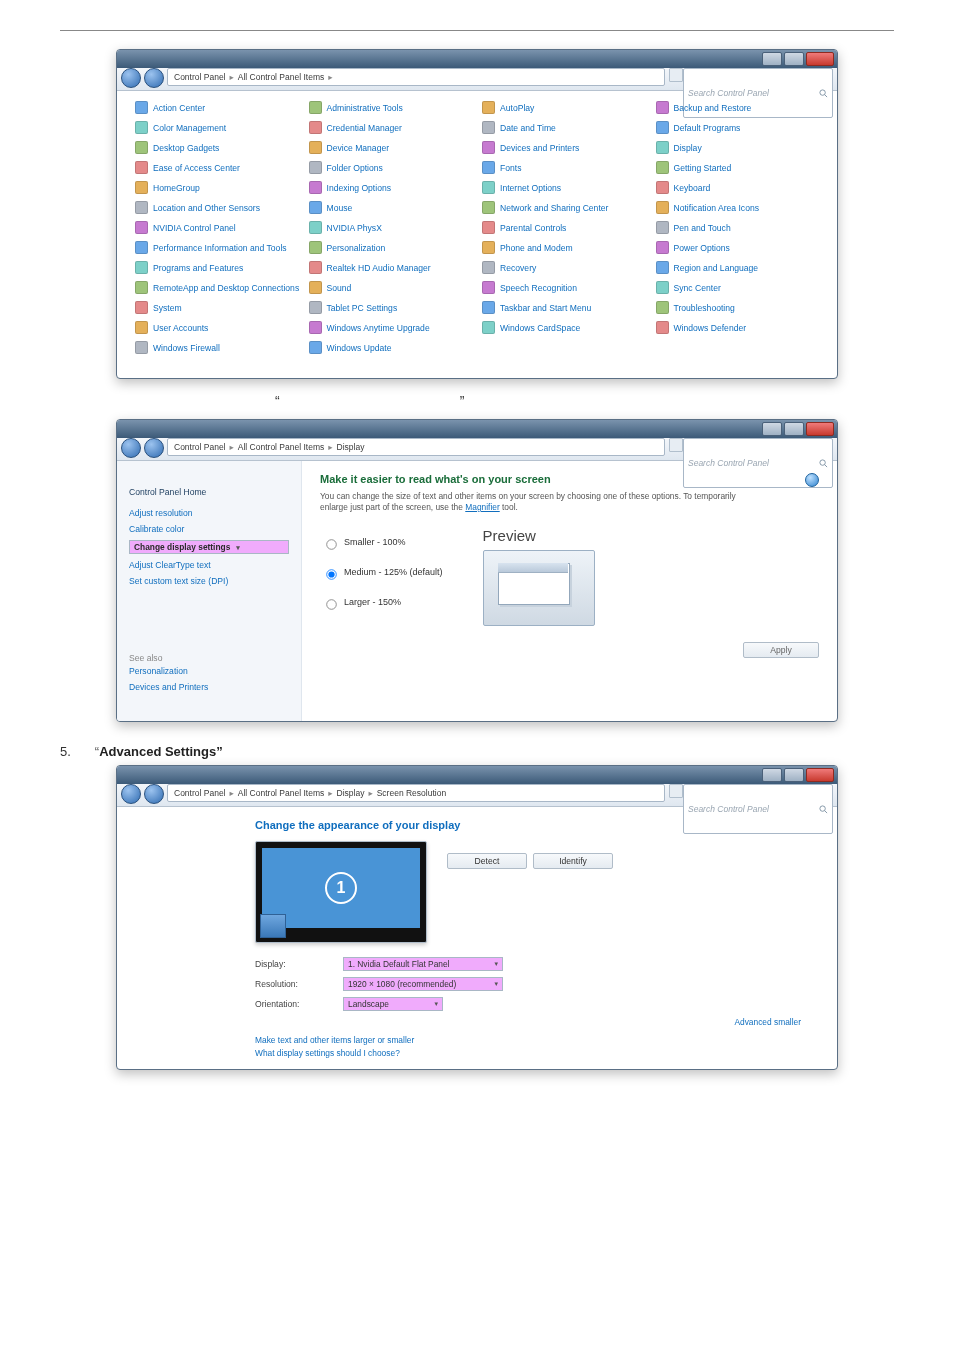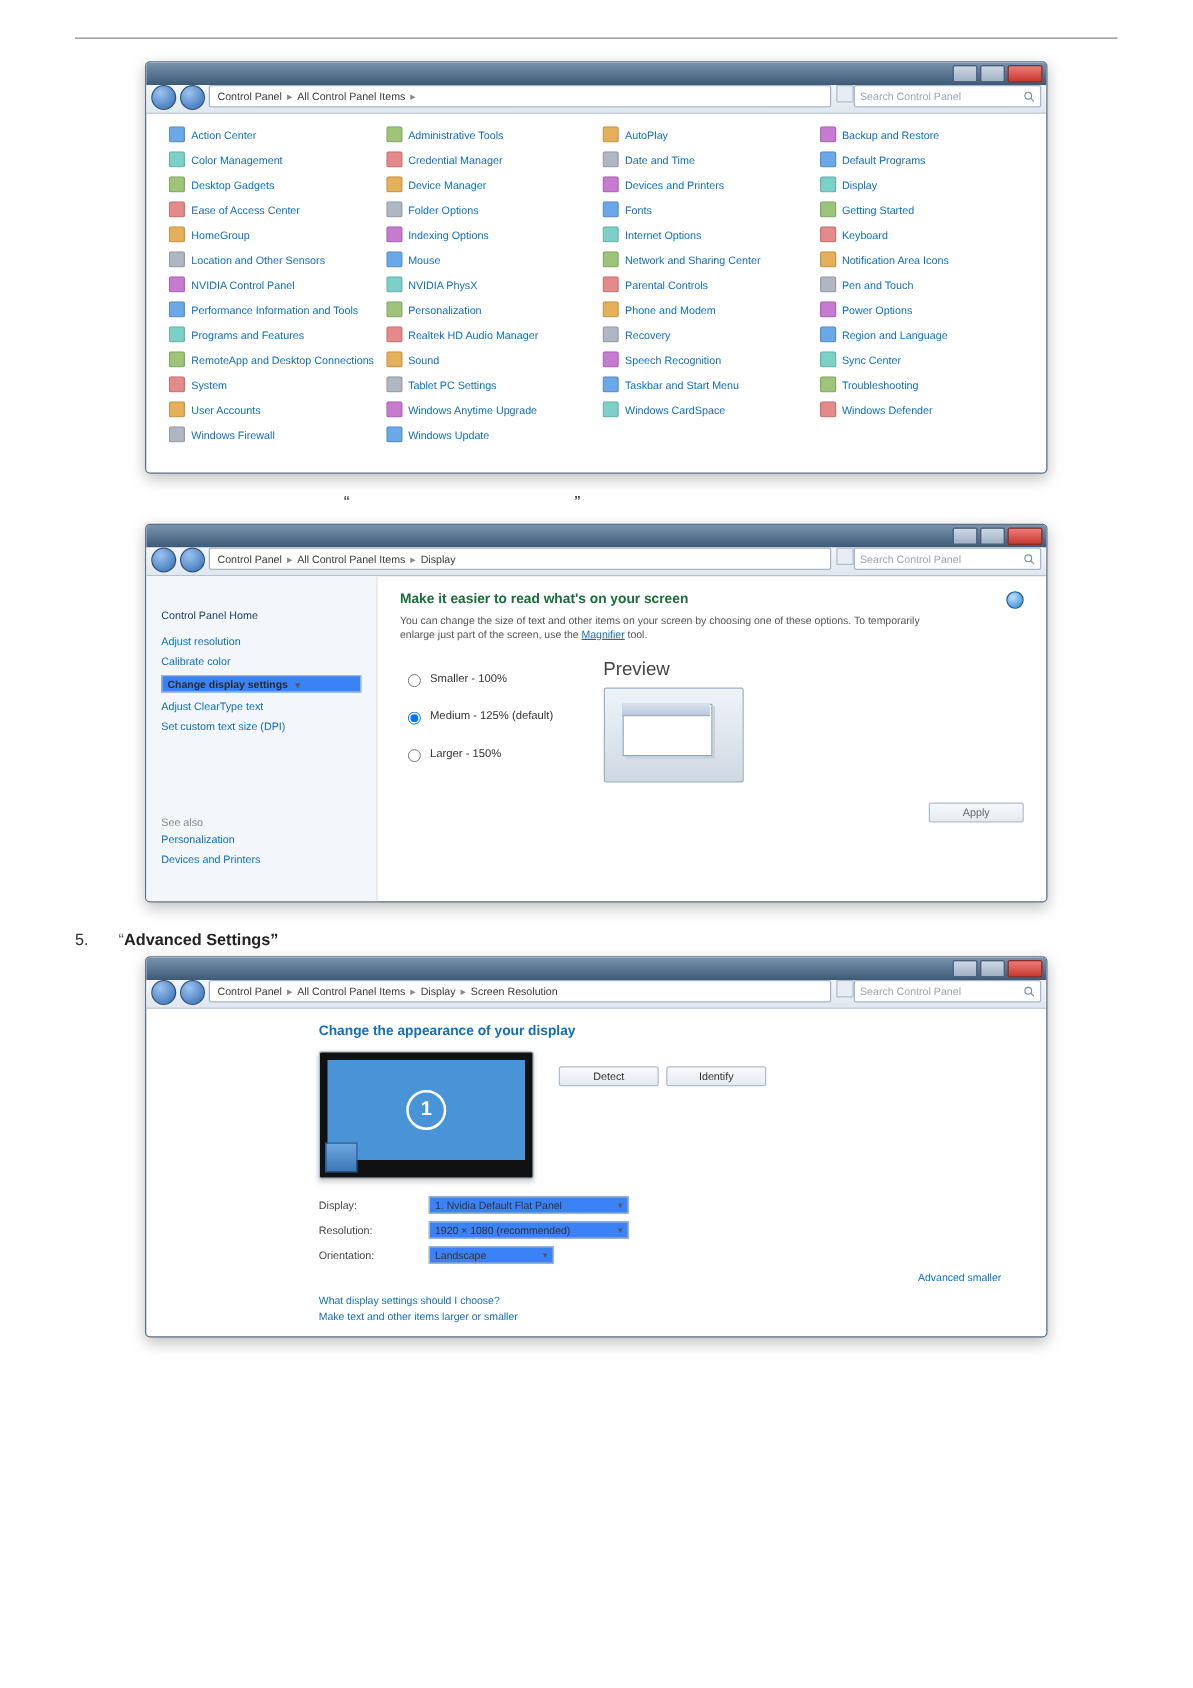--- a/index.html
+++ b/index.html
@@ -15,21 +15,21 @@
   .tb-btn.close { width:26px; background:linear-gradient(#ef7a7a,#c83a2f); border-color:#8f2a20; }
   .addr { height:22px; background:linear-gradient(#f3f6fa,#dfe7f0); display:flex; align-items:flex-start;
           padding:0 4px; border-bottom:1px solid #b6c2cf; color:#3a3a3a; font-size:8.5px; }
   .nav-btn { width:18px; height:18px; border-radius:50%; margin-right:3px;
              background:radial-gradient(circle at 35% 30%, #9cc3ef, #2f6bb1); border:1px solid #2a517e; }
   .crumb { flex:1; display:flex; align-items:center; gap:4px; padding:0 6px;
            background:#fff; height:16px; border:1px solid #a8b7c7; border-radius:2px; margin-right:4px;}
   .crumb span { white-space:nowrap; }
   .sep { color:#888; }
   .search { width:140px; height:16px; background:#fff; border:1px solid #a8b7c7; border-radius:2px;
-            display:flex; align-items:center; padding:0 4px; color:#9aa6b2; }
+            display:flex; align-items:center; padding:16px 4px; color:#9aa6b2; font-style:italic; }
   .search svg { margin-left:auto; }
   .content { padding:10px 18px 24px; }
   .heading-row { display:flex; justify-content:space-between; align-items:center; margin:6px 0 14px;
                  color:#106ebe; font-size:12px; }
   .view-by { color:#444; font-size:9px; }
   .view-by a{ color:#106ebe; text-decoration:none; }
   .grid4 { display:grid; grid-template-columns:repeat(4,1fr); column-gap:10px; row-gap:7px; }
   .cp-item { display:flex; align-items:center; gap:5px; color:#106ebe; font-size:8.6px;
              white-space:nowrap; overflow:hidden; text-overflow:ellipsis; }
   .cp-item .ic { width:13px; height:13px; border-radius:2px; flex:0 0 auto;
@@ -80,21 +80,21 @@
                     font-size:30px; font-weight:300; }
   .circ{ width:28px; height:28px; border:2px solid #fff; border-radius:50%;
          display:flex; align-items:center; justify-content:center; font-size:16px; font-weight:700;}
   .corner { position:absolute; left:4px; bottom:4px; width:24px; height:22px;
             background:linear-gradient(#6fa7df,#3a78b8); border:1px solid #2f6196;}
   .sr-btns { display:flex; flex-direction:row; gap:6px; margin-top:12px;}
   .sr-btns .btn{ min-width:58px; }
   .form-rows { margin-left:120px; font-size:8.6px; }
   .form-rows .row{ display:flex; align-items:center; gap:18px; margin:6px 0;}
   .form-rows .lbl{ width:70px; color:#444;}
-  .sel { border:1px solid #a9b7c5; background:#3b82f6; padding:1px 4px; min-width:150px; font-size:8.4px;
+  .sel { border:1px solid #a9b7c5; background:#f0abfc; padding:1px 4px; min-width:150px; font-size:8.4px;
          display:inline-flex; align-items:center; justify-content:space-between; }
   .sel::after{ content:"▾"; color:#555; margin-left:6px; font-size:7px;}
   .adv { text-align:right; margin:2px 18px 8px 0;}
   .adv a{ color:#106ebe; font-size:8.4px; text-decoration:none;}
   .links { margin-left:120px; font-size:8.4px;}
   .links a{ color:#106ebe; display:block; margin:3px 0; text-decoration:none;}
   .bottom-btns { text-align:center; margin:10px 0 18px; }
   .help { width:12px; height:12px; border-radius:50%;
           background:radial-gradient(circle at 35% 30%,#bfe1ff,#2f83cf);
           border:1px solid #1d629e; margin-left:auto; }
@@ -478,18 +478,18 @@
         </div>
         <div class="row">
           <span class="lbl">Orientation:</span>
           <span class="sel" style="min-width:90px">
               <span>Landscape</span>
             </span>
         </div>
       </div>
       <div class="adv"><a href="#">Advanced smaller</a></div>
       <div class="links">
+        <a href="#">Make text and other items larger or smaller</a>
         <a href="#">What display settings should I choose?</a>
-        <a href="#">Make text and other items larger or smaller</a>
       </div>
     </div>
   </div>
 </div>
 
 </body></html>

